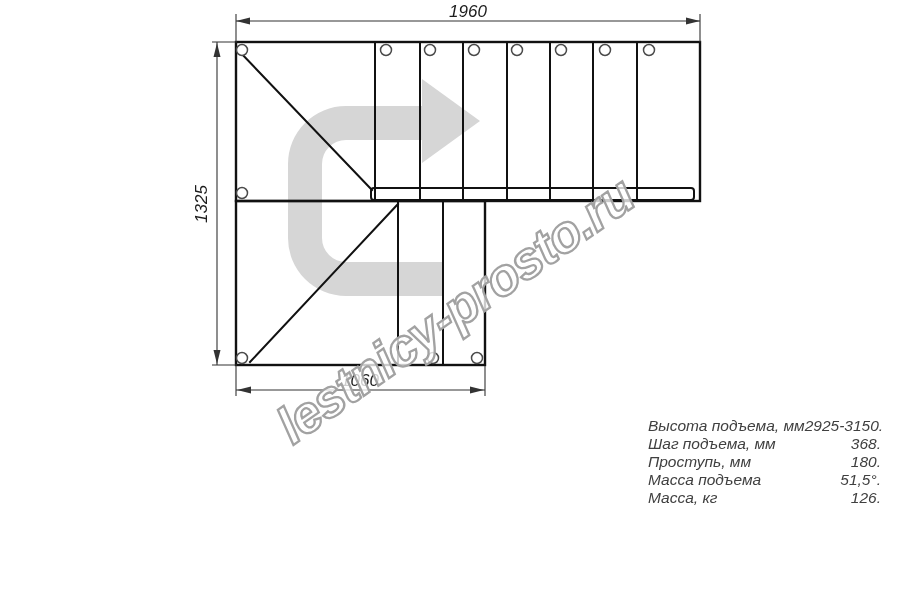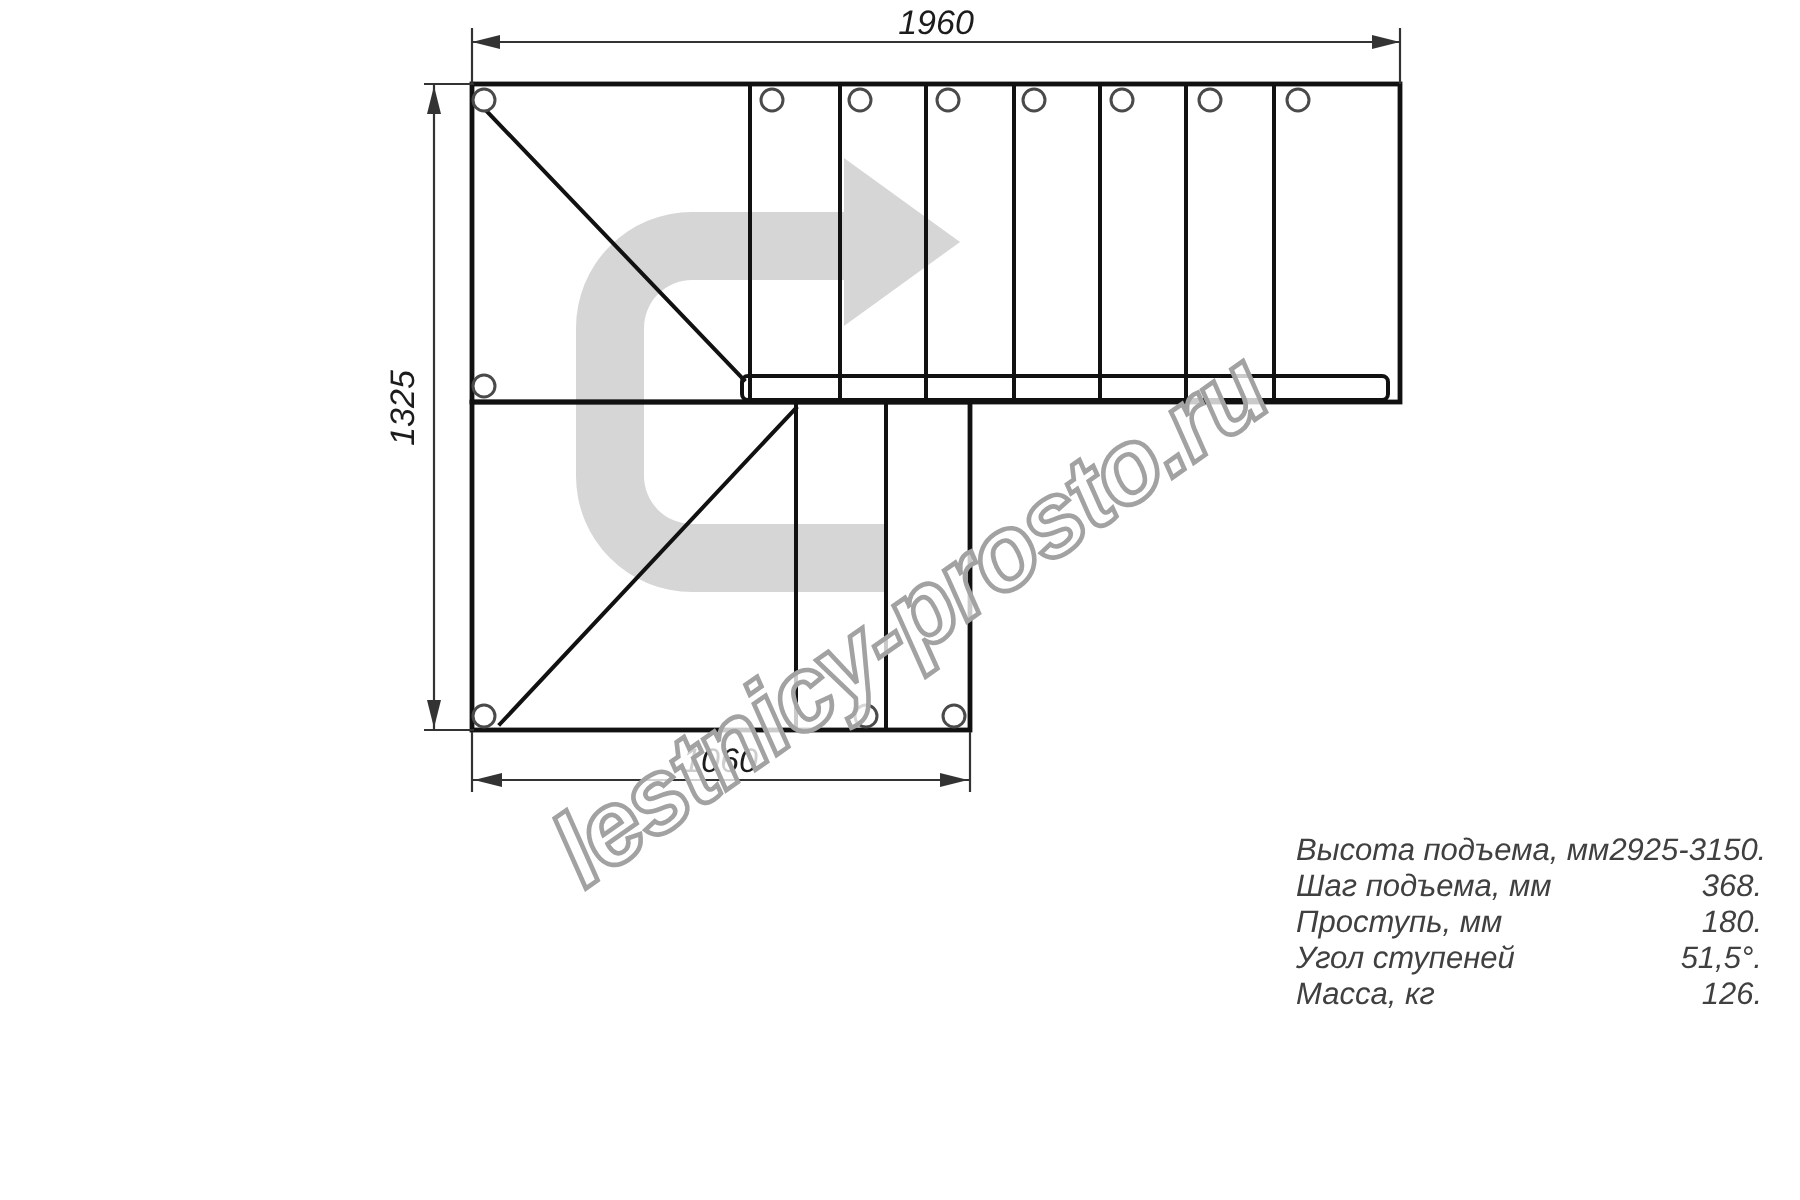--- a/index.html
+++ b/index.html
@@ -100,20 +100,20 @@
   </div>
   <div class="row">
     <span class="label">Шаг подъема, мм</span>
     <span class="value">368.</span>
   </div>
   <div class="row">
     <span class="label">Проступь, мм</span>
     <span class="value">180.</span>
   </div>
   <div class="row">
-    <span class="label">Угол ступеней</span>
+    <span class="label">Масса подъема</span>
     <span class="value">51,5°.</span>
   </div>
   <div class="row">
     <span class="label">Масса, кг</span>
     <span class="value">126.</span>
   </div>
 </div>
 
 </body></html>

